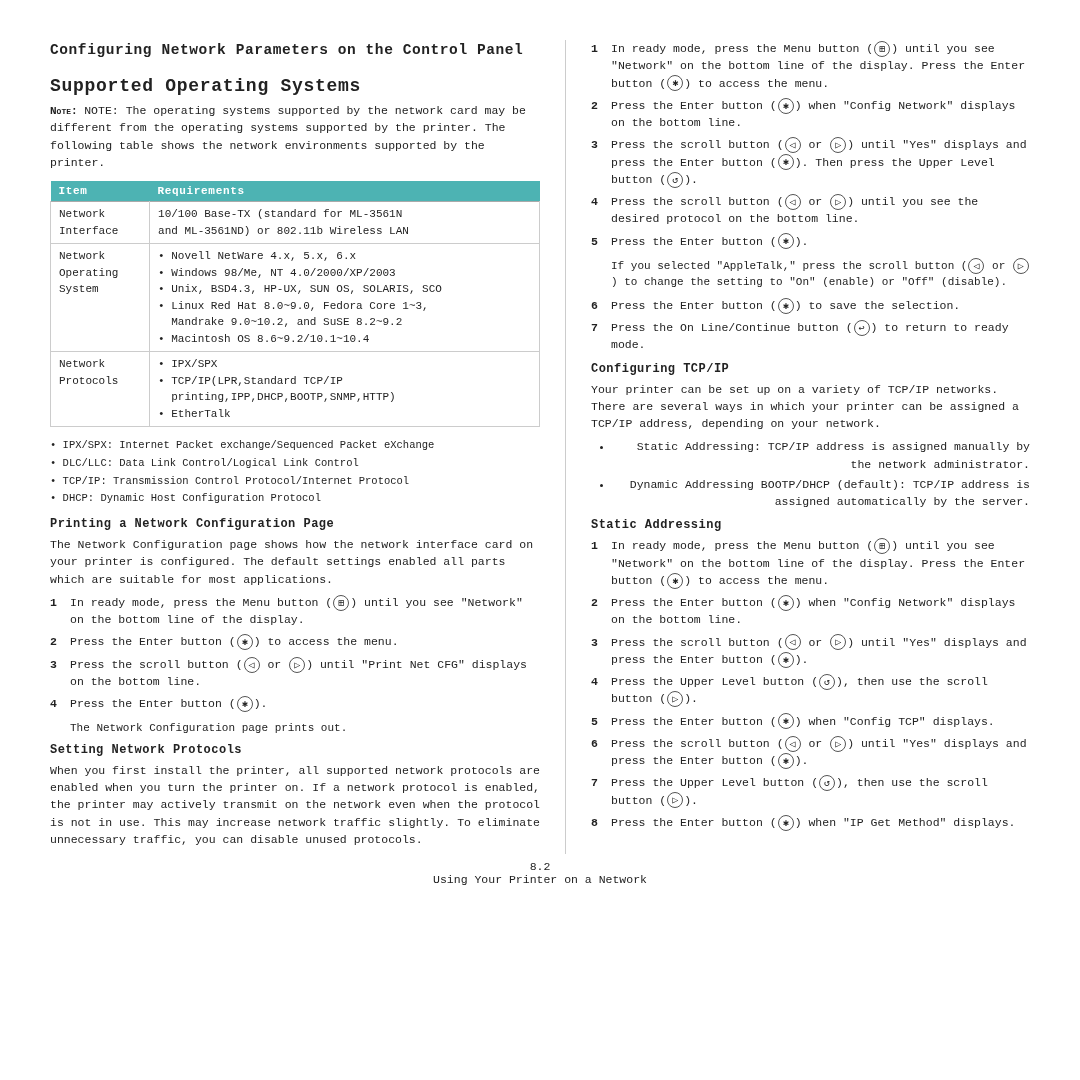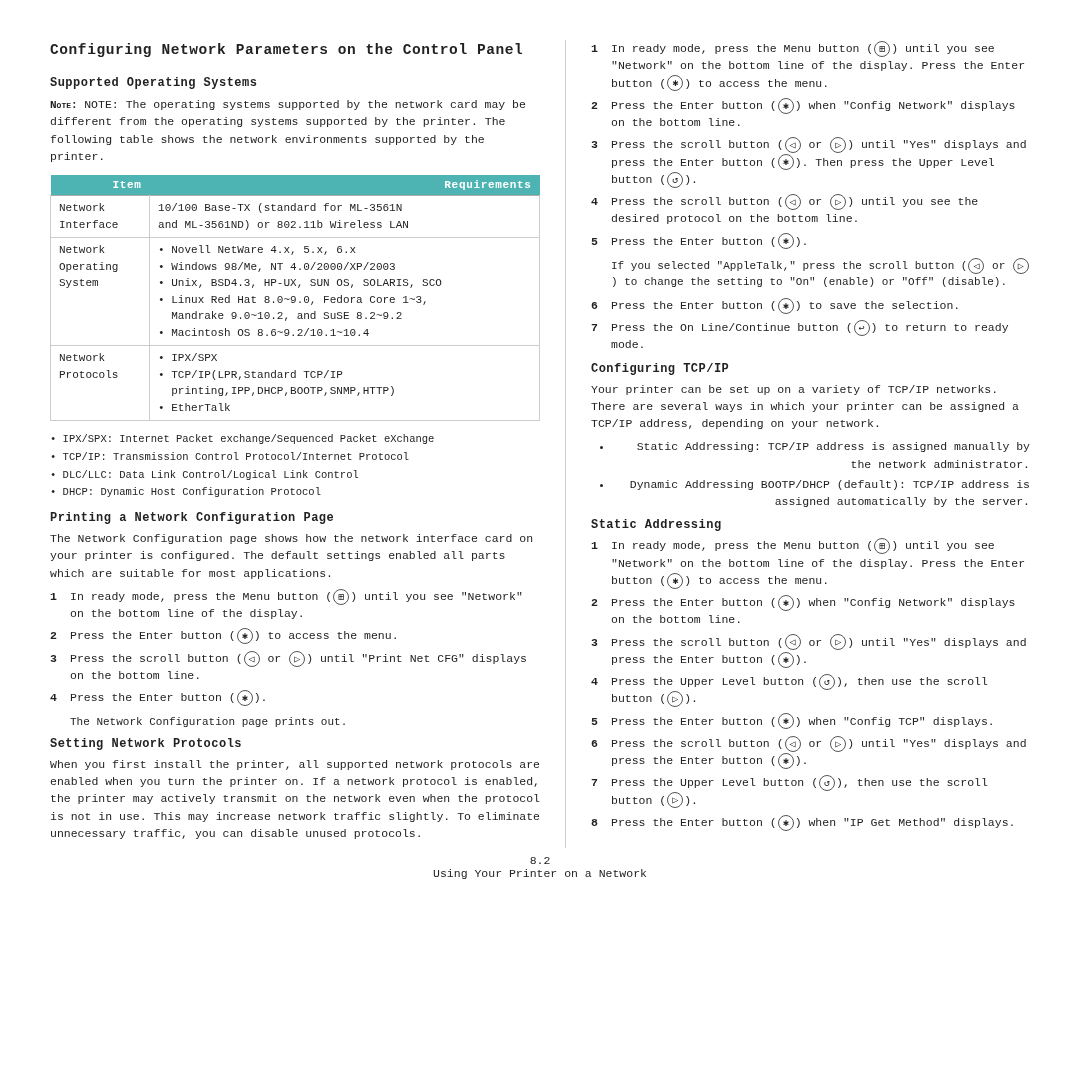--- a/index.html
+++ b/index.html
@@ -37,21 +37,21 @@
       flex: 1;
     }
     h1 {
       font-size: 14.5px;
       font-weight: bold;
       letter-spacing: 0.04em;
       margin-bottom: 14px;
       line-height: 1.5;
     }
     h2 {
-      font-size: 12px;
+      font-size: 18px;
       font-weight: bold;
       letter-spacing: 0.04em;
       margin-bottom: 6px;
     }
     h3 {
       font-size: 12px;
       font-weight: bold;
       letter-spacing: 0.04em;
       margin-bottom: 5px;
     }
@@ -71,21 +71,21 @@
     table {
       border-collapse: collapse;
       width: 100%;
       margin-bottom: 10px;
       font-size: 11px;
     }
     table th {
       background: #4db3b3;
       color: #fff;
       padding: 4px 8px;
-      text-align: right;
+      text-align: left;
       letter-spacing: 0.06em;
       font-weight: bold;
     }
     table td {
       border: 1px solid #ccc;
       padding: 4px 8px;
       vertical-align: top;
       line-height: 1.5;
     }
     table tr:first-child td { border-top: 1px solid #aaa; }
@@ -193,22 +193,22 @@
               • IPX/SPX<br>
               • TCP/IP(LPR,Standard TCP/IP<br>&nbsp;&nbsp;printing,IPP,DHCP,BOOTP,SNMP,HTTP)<br>
               • EtherTalk
             </td>
           </tr>
         </tbody>
       </table>
 
       <div class="legend-list section-gap">
         <div>• IPX/SPX: Internet Packet exchange/Sequenced Packet eXchange</div>
+        <div>• DLC/LLC: Data Link Control/Logical Link Control</div>
         <div>• TCP/IP: Transmission Control Protocol/Internet Protocol</div>
-        <div>• DLC/LLC: Data Link Control/Logical Link Control</div>
         <div>• DHCP: Dynamic Host Configuration Protocol</div>
       </div>
 
       <h3>Printing a Network Configuration Page</h3>
       <p>The Network Configuration page shows how the network interface card on your printer is configured. The default settings enabled all parts which are suitable for most applications.</p>
 
       <ol class="steps">
         <li>
           <span class="step-num">1</span>
           <span class="step-text">In ready mode, press the Menu button (<span class="icon-btn">⊞</span>) until you see "Network" on the bottom line of the display.</span>

